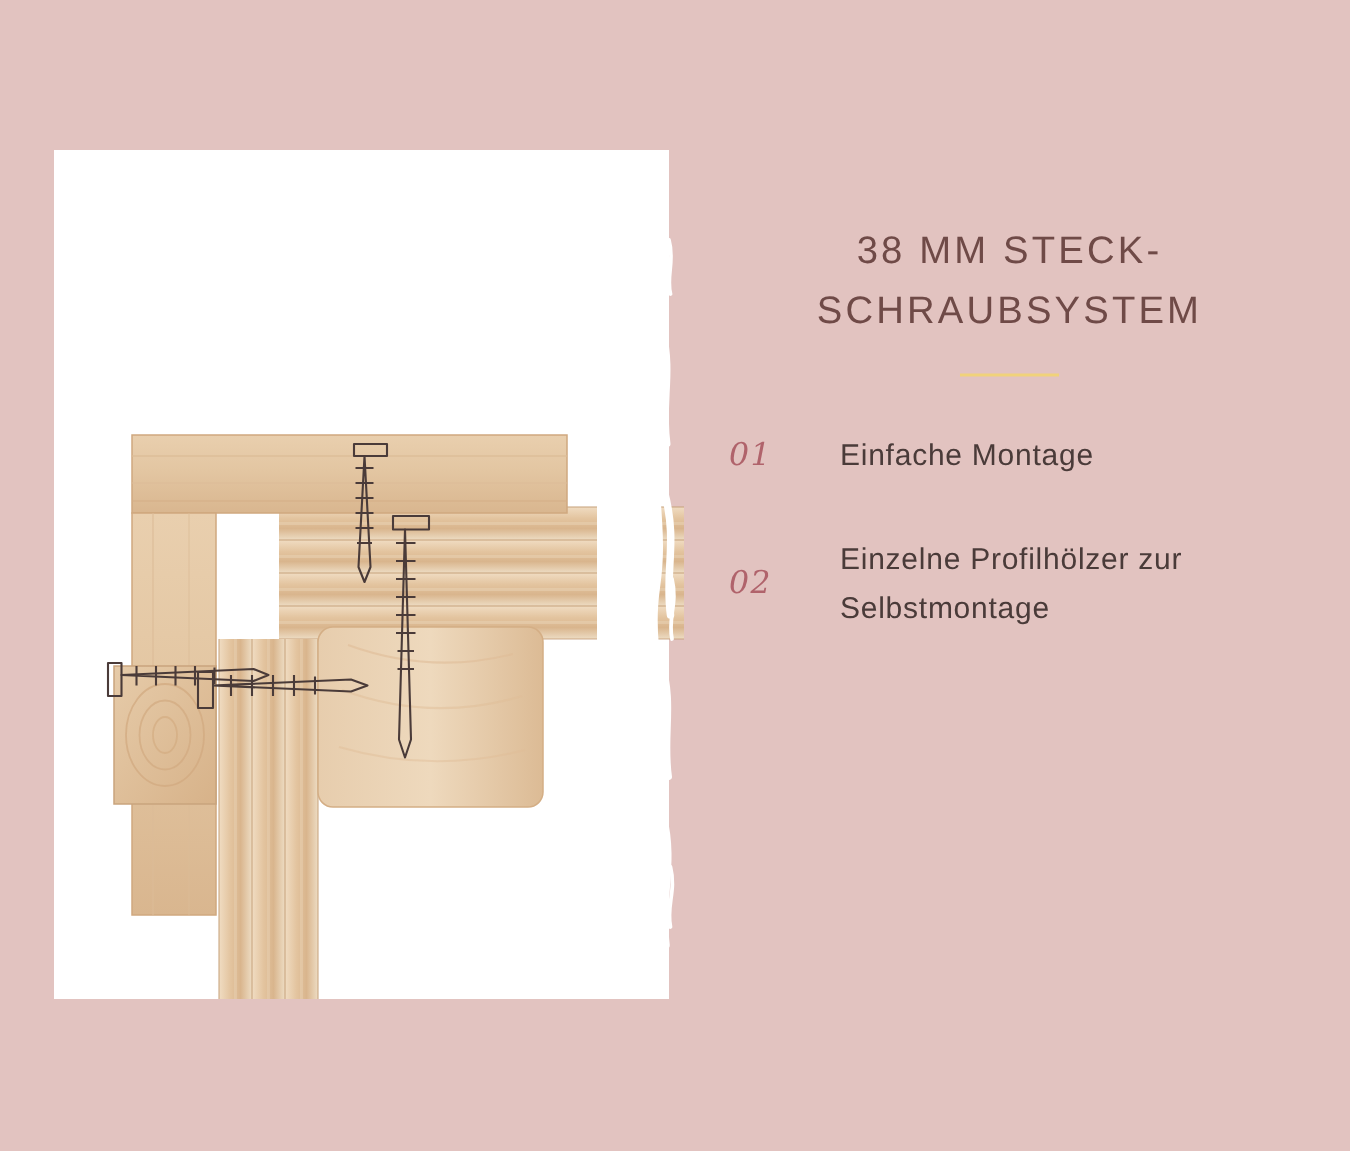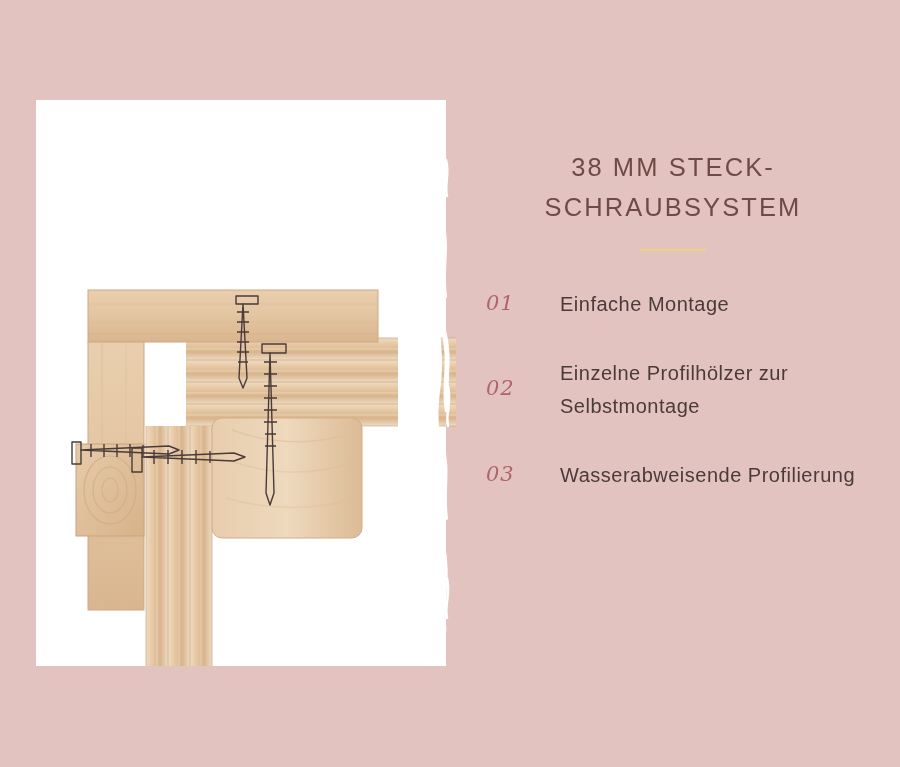--- a/index.html
+++ b/index.html
@@ -258,22 +258,18 @@
         <div class="feature-num">01</div>
         <div class="feature-text">Einfache Montage</div>
       </div>
 
       <div class="feature">
         <div class="feature-num">02</div>
         <div class="feature-text">Einzelne Profilhölzer zur
 Selbstmontage</div>
       </div>
 
-      <div class="feature">
-        <div class="feature-num">03</div>
-        <div class="feature-text">Wasserabweisende Profilierung</div>
-      </div>
 
 
     </div>
   </div>
 
 </div>
 
 </body></html>

